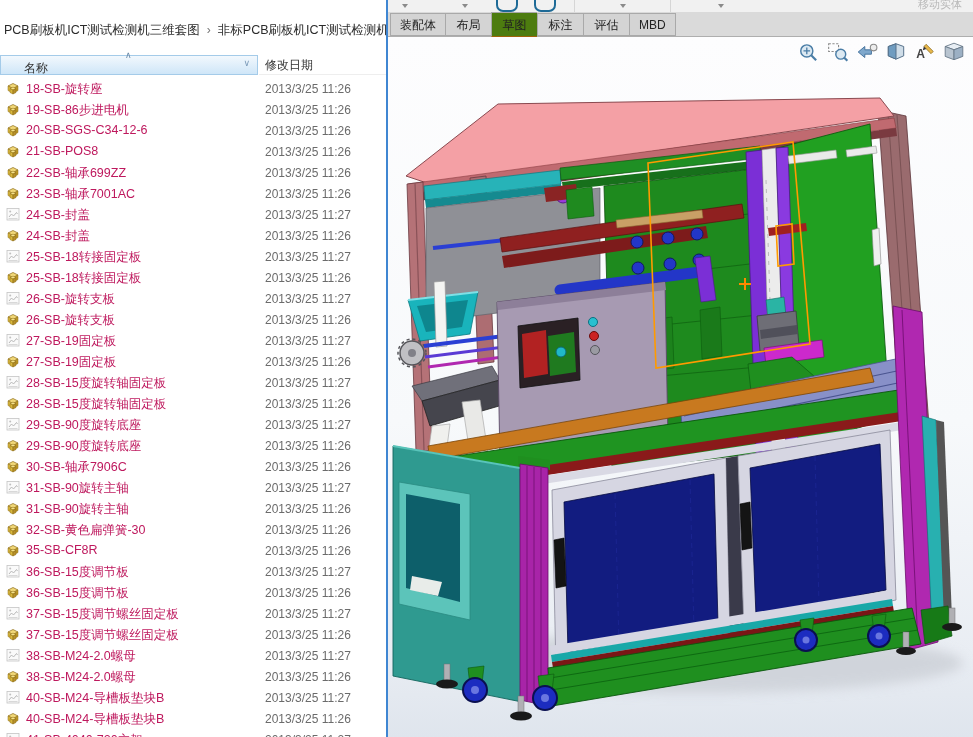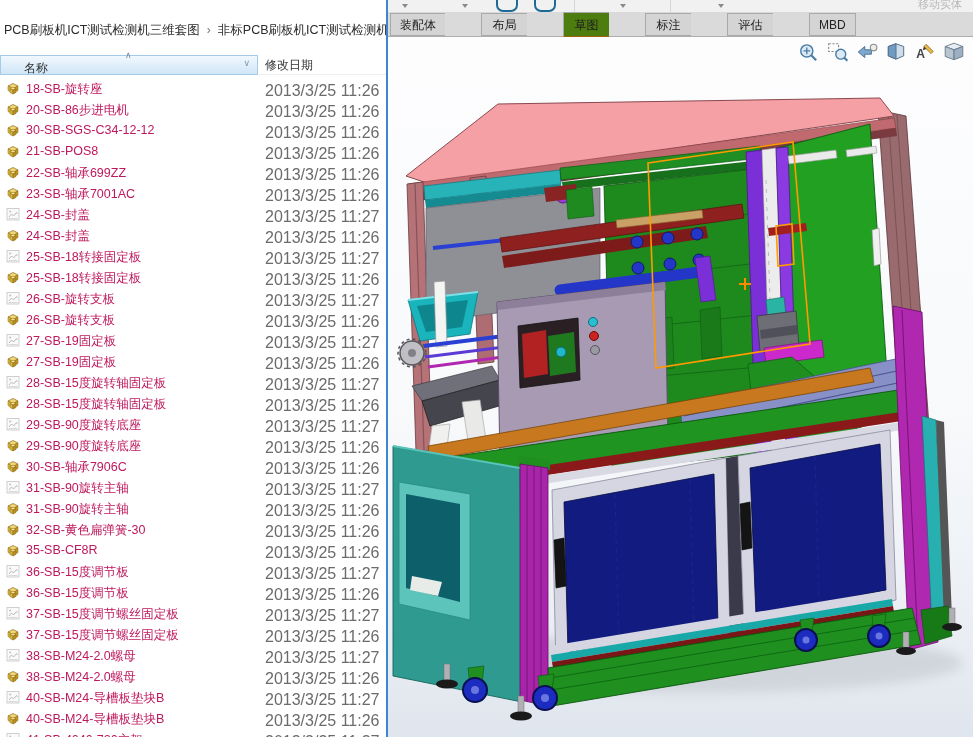--- a/index.html
+++ b/index.html
@@ -21,32 +21,32 @@
   .col-name .label{position:absolute;left:6px;top:4px;margin-left:17px;}
   .sort-caret{position:absolute;left:124px;top:-6px;font-size:9px;color:#6a8aa8;}
   .filter-caret{position:absolute;right:7px;top:2px;font-size:9px;color:#7a9ab8;}
   .col-date{position:absolute;left:259px;top:0;right:0;height:20px;box-sizing:border-box;
     border-bottom:1px solid #eee;background:#fff;}
   .col-date .label{position:absolute;left:6px;top:2px;}
   .ex-list{position:absolute;left:0;top:78px;right:0;bottom:0;overflow:hidden;}
   .file-row{position:relative;height:21px;}
   .file-icon{position:absolute;left:5px;top:2px;width:16px;height:16px;}
   .file-name{position:absolute;left:26px;top:3px;font-size:12.5px;color:#be185d;white-space:nowrap;}
-  .file-date{position:absolute;left:265px;top:4px;font-size:16px;color:#6b6b6b;white-space:nowrap;}
+  .file-date{position:absolute;left:265px;top:4px;font-size:12px;color:#6b6b6b;white-space:nowrap;}
   
   .sw-pane{position:absolute;left:388px;top:0;width:585px;height:737px;background:#f0f0f0;}
   .sw-strip{position:absolute;left:0;top:0;right:0;height:28px;background:#f1f1f1;overflow:hidden;}
   .frag-caret{position:absolute;top:4px;width:0;height:0;border-left:3px solid transparent;
     border-right:3px solid transparent;border-top:4px solid #8a8a8a;}
   .frag-blue{position:absolute;top:-6px;width:18px;height:14px;border:2.5px solid #1e6a96;
     border-radius:0 0 7px 7px;}
   .strip-sep{position:absolute;top:0;bottom:0;width:1px;background:#d6d6d6;}
   .strip-label{position:absolute;right:11px;top:-3px;font-size:11px;color:#b8b8b8;white-space:nowrap;}
   .sw-tabs{position:absolute;left:0;top:12px;right:0;height:25px;background:#dadada;
-    border-bottom:1px solid #aeaeae;display:flex;align-items:flex-end;padding-left:2px;box-sizing:border-box;gap:36px;}
+    border-bottom:1px solid #aeaeae;display:flex;align-items:flex-end;padding-left:2px;box-sizing:border-box;}
   .sw-tab{height:23px;line-height:23px;min-width:46px;text-align:center;padding:0 9px;
     font-size:12px;color:#222;background:#d4d4d4;border:1px solid #a9a9a9;border-right:none;
     box-sizing:border-box;white-space:nowrap;}
   .sw-tab:last-child{border-right:1px solid #a9a9a9;}
   .sw-tab.active{background:#4d7c0f;height:25px;line-height:25px;margin-bottom:-1px;
     border-bottom:1px solid #a16207;position:relative;z-index:2;}
   .sw-graphics{position:absolute;left:0;top:37px;right:0;bottom:0;
     background:linear-gradient(180deg,#fdfdfe 0%,#f7f9fb 55%,#e9edf3 88%,#dfe5ed 100%);}
   .hud{position:absolute;top:5px;right:8px;display:flex;gap:7px;z-index:5;}
   .hud-icon{width:22px;height:20px;}
@@ -90,34 +90,34 @@
 
   <div class="file-row">
     <svg class="file-icon" viewBox="0 0 16 16">
     <polygon points="3,6 8,3.5 13,6 8,8.5" fill="#f2d878" stroke="#8a6a14" stroke-width="0.7"></polygon>
     <polygon points="3,6 8,8.5 8,13 3,10.5" fill="#d9b83e" stroke="#8a6a14" stroke-width="0.5"></polygon>
     <polygon points="13,6 8,8.5 8,13 13,10.5" fill="#c09a28" stroke="#8a6a14" stroke-width="0.5"></polygon>
     <polygon points="5,8.6 8,7.1 11,8.6 8,10.1" fill="#f6e28a" stroke="#8a6a14" stroke-width="0.5"></polygon>
     <polygon points="5,8.6 8,10.1 8,14 5,12.5" fill="#d9b83e" stroke="#8a6a14" stroke-width="0.5"></polygon>
     <polygon points="11,8.6 8,10.1 8,14 11,12.5" fill="#b8912a" stroke="#8a6a14" stroke-width="0.5"></polygon>
   </svg>
-    <span class="file-name">20-SB-86步进电机</span>
-    <span class="file-date">2013/3/25 11:26</span>
-  </div>
-
-  <div class="file-row">
-    <svg class="file-icon" viewBox="0 0 16 16">
-    <polygon points="3,6 8,3.5 13,6 8,8.5" fill="#f2d878" stroke="#8a6a14" stroke-width="0.7"></polygon>
-    <polygon points="3,6 8,8.5 8,13 3,10.5" fill="#d9b83e" stroke="#8a6a14" stroke-width="0.5"></polygon>
-    <polygon points="13,6 8,8.5 8,13 13,10.5" fill="#c09a28" stroke="#8a6a14" stroke-width="0.5"></polygon>
-    <polygon points="5,8.6 8,7.1 11,8.6 8,10.1" fill="#f6e28a" stroke="#8a6a14" stroke-width="0.5"></polygon>
-    <polygon points="5,8.6 8,10.1 8,14 5,12.5" fill="#d9b83e" stroke="#8a6a14" stroke-width="0.5"></polygon>
-    <polygon points="11,8.6 8,10.1 8,14 11,12.5" fill="#b8912a" stroke="#8a6a14" stroke-width="0.5"></polygon>
-  </svg>
-    <span class="file-name">30-SB-SGS-C34-12-12</span>
+    <span class="file-name">19-SB-86步进电机</span>
+    <span class="file-date">2013/3/25 11:26</span>
+  </div>
+
+  <div class="file-row">
+    <svg class="file-icon" viewBox="0 0 16 16">
+    <polygon points="3,6 8,3.5 13,6 8,8.5" fill="#f2d878" stroke="#8a6a14" stroke-width="0.7"></polygon>
+    <polygon points="3,6 8,8.5 8,13 3,10.5" fill="#d9b83e" stroke="#8a6a14" stroke-width="0.5"></polygon>
+    <polygon points="13,6 8,8.5 8,13 13,10.5" fill="#c09a28" stroke="#8a6a14" stroke-width="0.5"></polygon>
+    <polygon points="5,8.6 8,7.1 11,8.6 8,10.1" fill="#f6e28a" stroke="#8a6a14" stroke-width="0.5"></polygon>
+    <polygon points="5,8.6 8,10.1 8,14 5,12.5" fill="#d9b83e" stroke="#8a6a14" stroke-width="0.5"></polygon>
+    <polygon points="11,8.6 8,10.1 8,14 11,12.5" fill="#b8912a" stroke="#8a6a14" stroke-width="0.5"></polygon>
+  </svg>
+    <span class="file-name">20-SB-SGS-C34-12-6</span>
     <span class="file-date">2013/3/25 11:26</span>
   </div>
 
   <div class="file-row">
     <svg class="file-icon" viewBox="0 0 16 16">
     <polygon points="3,6 8,3.5 13,6 8,8.5" fill="#f2d878" stroke="#8a6a14" stroke-width="0.7"></polygon>
     <polygon points="3,6 8,8.5 8,13 3,10.5" fill="#d9b83e" stroke="#8a6a14" stroke-width="0.5"></polygon>
     <polygon points="13,6 8,8.5 8,13 13,10.5" fill="#c09a28" stroke="#8a6a14" stroke-width="0.5"></polygon>
     <polygon points="5,8.6 8,7.1 11,8.6 8,10.1" fill="#f6e28a" stroke="#8a6a14" stroke-width="0.5"></polygon>
     <polygon points="5,8.6 8,10.1 8,14 5,12.5" fill="#d9b83e" stroke="#8a6a14" stroke-width="0.5"></polygon>

